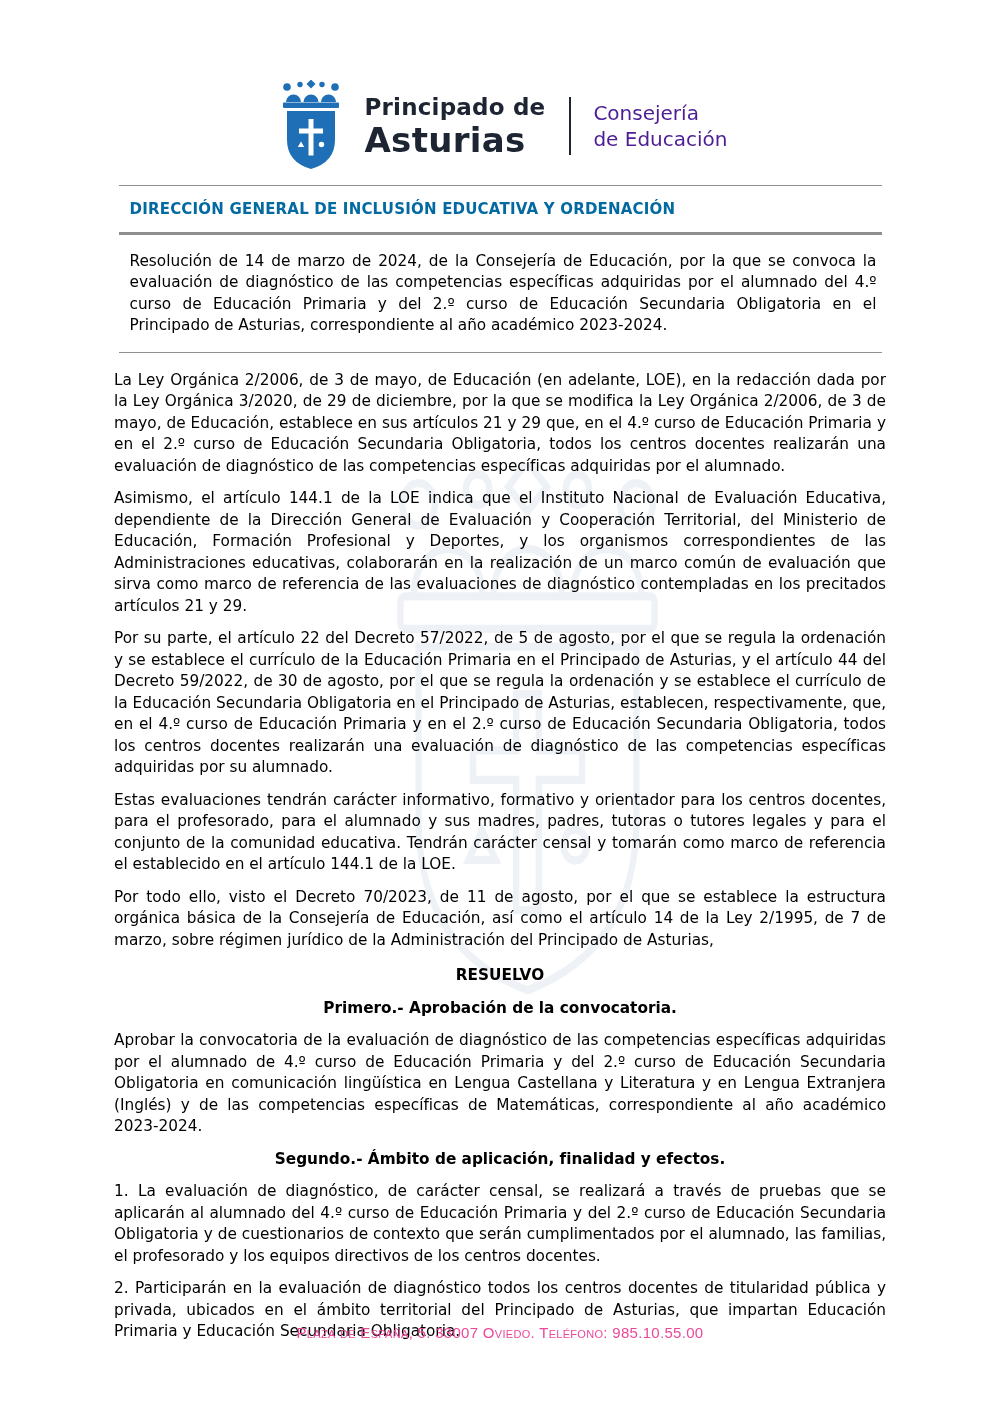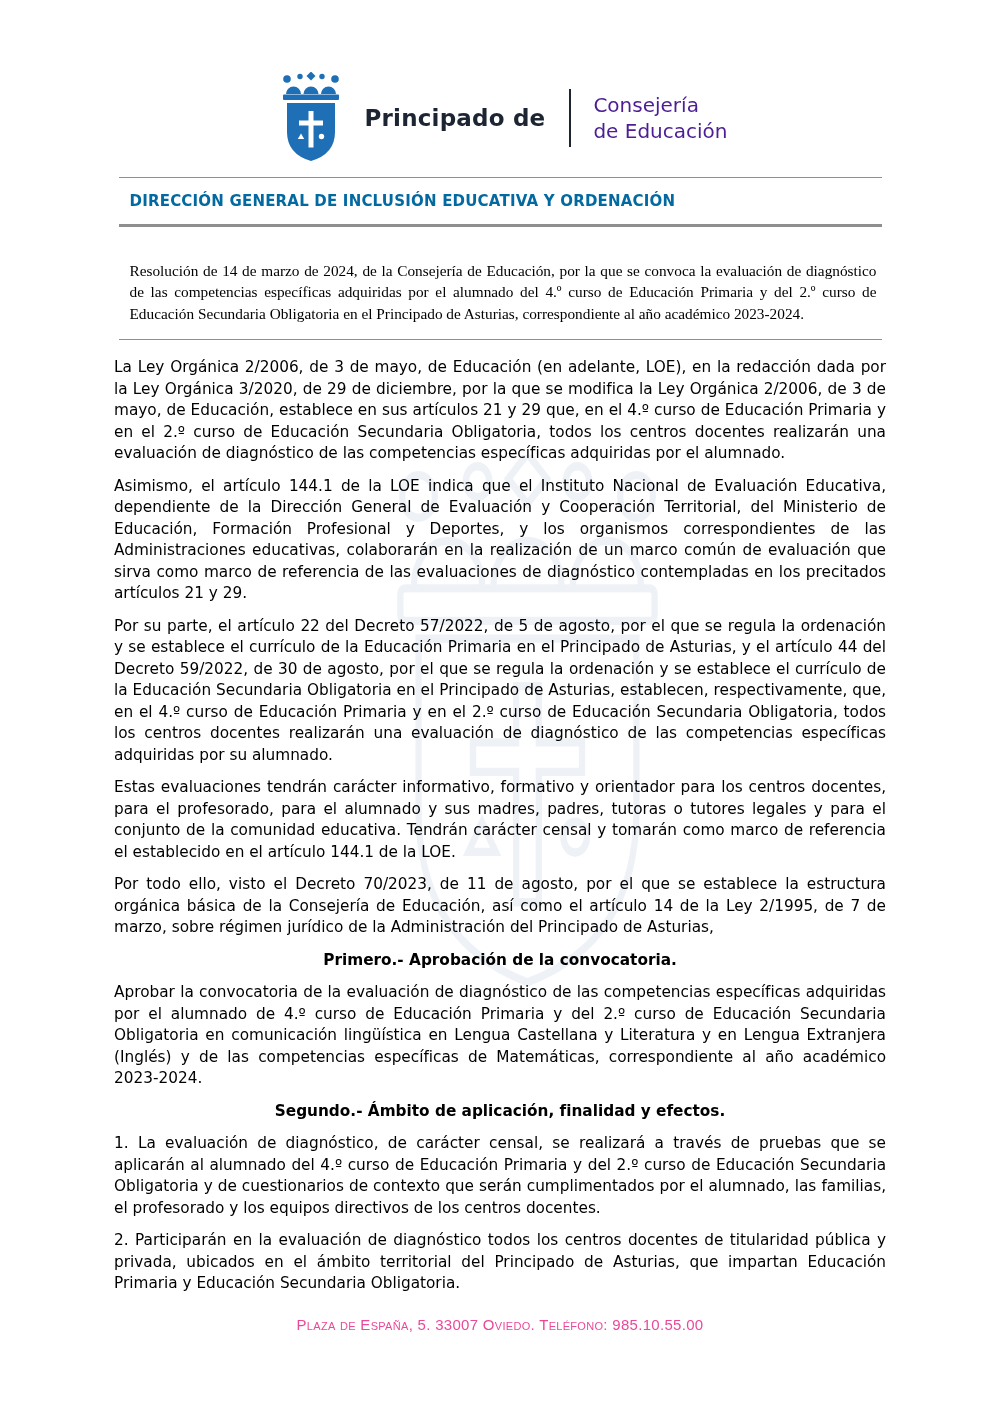--- a/index.html
+++ b/index.html
@@ -26,20 +26,21 @@
 
   
   .logo-header {
     position: relative;
     z-index: 2;
     display: flex;
     justify-content: center;
     align-items: center;
     padding-top: 72px;
     gap: 0;
+    margin-top: 8px;
   }
   .emblem { width: 76px; height: 92px; flex: 0 0 auto; }
   .wordmark {
     margin-left: 16px;
     color: #1c2531;
     font-weight: bold;
     line-height: 1;
   }
   .wm-line1 { font-size: 23px; letter-spacing: 0.2px; }
   .wm-line2 { font-size: 34px; margin-top: 4px; letter-spacing: 0.3px; }
@@ -70,22 +71,21 @@
     color: #0369a1;
     padding: 14px 0 14px 11px;
     letter-spacing: 0.2px;
   }
 
   
   .summary-wrap {
     position: relative;
     z-index: 2;
     width: 763px;
-    margin: 17px auto;
-    font-family: Liberation Serif, serif;
+    margin: 0 auto;
   }
   .summary {
     font-size: 15.3px;
     line-height: 21.4px;
     text-align: justify;
     padding: 16px 5px 15px 11px;
   }
 
   
   .body-text {
@@ -157,20 +157,21 @@
         <path d="M14 31 h48 v29 q0 22 -24 29 q-24 -7 -24 -29 z"></path>
       </g>
       <g fill="#ffffff">
         <path d="M35.5 39 h5 v9.5 h9.5 v5 h-9.5 v22 h-5 v-22 h-9.5 v-5 h9.5 z"></path>
         <path d="M28 61.5 l3.2 5.5 h-6.4 z"></path>
         <circle cx="48.5" cy="64.5" r="2.7"></circle>
       </g>
     </svg>
     <div class="wordmark">
       <div class="wm-line1">Principado de</div>
+      <div class="wm-line2">Asturias</div>
     </div>
     <div class="logo-sep"></div>
     <div class="dept">
       <div>Consejería</div>
       <div>de Educación</div>
     </div>
   </header>
 
   <div class="ruled-headers">
     <hr class="rule">
@@ -185,20 +186,21 @@
     <hr class="rule">
   </div>
 
   <main class="body-text">
     <p>La Ley Orgánica 2/2006, de 3 de mayo, de Educación (en adelante, LOE), en la redacción dada por la Ley Orgánica 3/2020, de 29 de diciembre, por la que se modifica la Ley Orgánica 2/2006, de 3 de mayo, de Educación, establece en sus artículos 21 y 29 que, en el 4.º curso de Educación Primaria y en el 2.º curso de Educación Secundaria Obligatoria, todos los centros docentes realizarán una evaluación de diagnóstico de las competencias específicas adquiridas por el alumnado.</p>
     <p>Asimismo, el artículo 144.1 de la LOE indica que el Instituto Nacional de Evaluación Educativa, dependiente de la Dirección General de Evaluación y Cooperación Territorial, del Ministerio de Educación, Formación Profesional y Deportes, y los organismos correspondientes de las Administraciones educativas, colaborarán en la realización de un marco común de evaluación que sirva como marco de referencia de las evaluaciones de diagnóstico contempladas en los precitados artículos 21 y 29.</p>
     <p>Por su parte, el artículo 22 del Decreto 57/2022, de 5 de agosto, por el que se regula la ordenación y se establece el currículo de la Educación Primaria en el Principado de Asturias, y el artículo 44 del Decreto 59/2022, de 30 de agosto, por el que se regula la ordenación y se establece el currículo de la Educación Secundaria Obligatoria en el Principado de Asturias, establecen, respectivamente, que, en el 4.º curso de Educación Primaria y en el 2.º curso de Educación Secundaria Obligatoria, todos los centros docentes realizarán una evaluación de diagnóstico de las competencias específicas adquiridas por su alumnado.</p>
     <p>Estas evaluaciones tendrán carácter informativo, formativo y orientador para los centros docentes, para el profesorado, para el alumnado y sus madres, padres, tutoras o tutores legales y para el conjunto de la comunidad educativa. Tendrán carácter censal y tomarán como marco de referencia el establecido en el artículo 144.1 de la LOE.</p>
     <p>Por todo ello, visto el Decreto 70/2023, de 11 de agosto, por el que se establece la estructura orgánica básica de la Consejería de Educación, así como el artículo 14 de la Ley 2/1995, de 7 de marzo, sobre régimen jurídico de la Administración del Principado de Asturias,</p>
 
+    <p class="heading-center">RESUELVO</p>
 
     <p class="heading-bold">Primero.- Aprobación de la convocatoria.</p>
     <p>Aprobar la convocatoria de la evaluación de diagnóstico de las competencias específicas adquiridas por el alumnado de 4.º curso de Educación Primaria y del 2.º curso de Educación Secundaria Obligatoria en comunicación lingüística en Lengua Castellana y Literatura y en Lengua Extranjera (Inglés) y de las competencias específicas de Matemáticas, correspondiente al año académico 2023-2024.</p>
 
     <p class="heading-bold">Segundo.- Ámbito de aplicación, finalidad y efectos.</p>
     <p>1. La evaluación de diagnóstico, de carácter censal, se realizará a través de pruebas que se aplicarán al alumnado del 4.º curso de Educación Primaria y del 2.º curso de Educación Secundaria Obligatoria y de cuestionarios de contexto que serán cumplimentados por el alumnado, las familias, el profesorado y los equipos directivos de los centros docentes.</p>
     <p>2. Participarán en la evaluación de diagnóstico todos los centros docentes de titularidad pública y privada, ubicados en el ámbito territorial del Principado de Asturias, que impartan Educación Primaria y Educación Secundaria Obligatoria.</p>
   </main>
 
   <footer class="page-footer">Plaza de España, 5. 33007 Oviedo. Teléfono: 985.10.55.00</footer>

